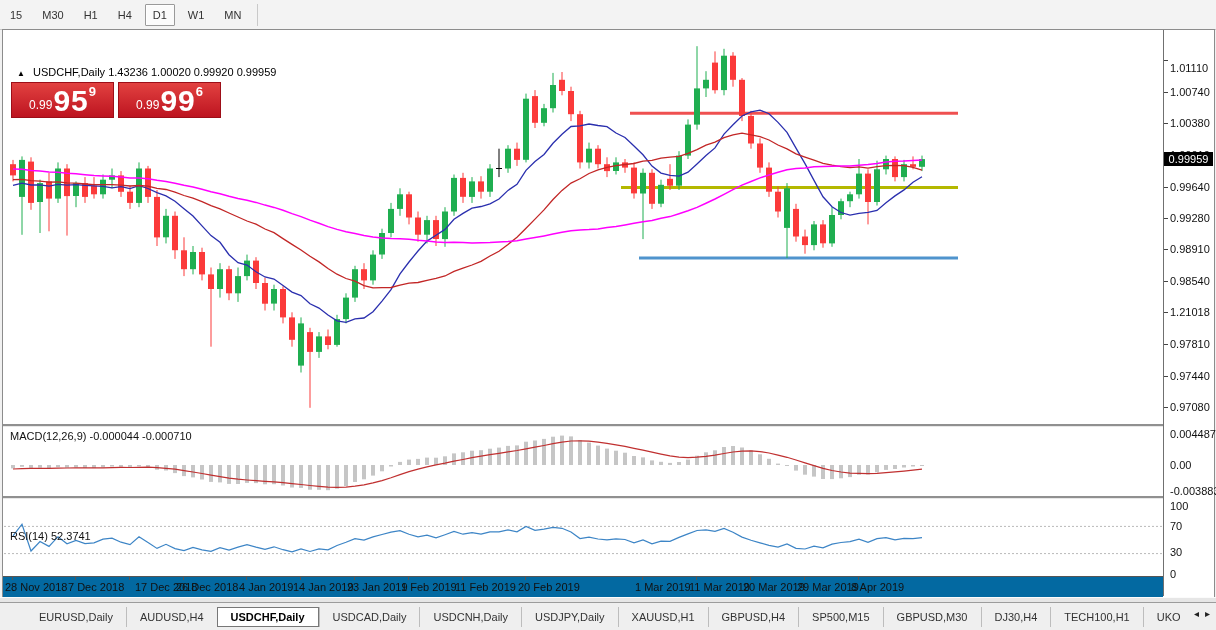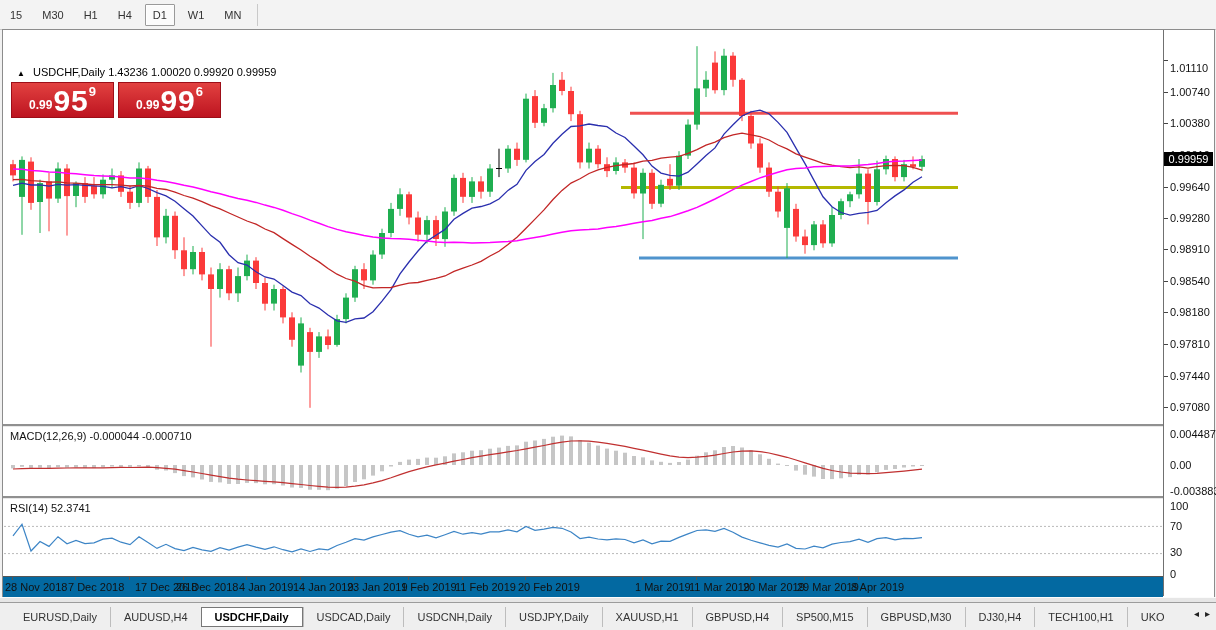--- a/index.html
+++ b/index.html
@@ -33,26 +33,26 @@
   .trow{display:flex;height:20px;}
   .tbtn{width:46px;background:linear-gradient(#e8453f,#cf2028);color:#fff;font-size:11px;text-align:center;line-height:20px;border:1px solid #a81016;box-sizing:border-box;cursor:pointer;}
   .spin{flex:1;display:flex;margin:0 3px;border:1px solid #9a9a9a;box-sizing:border-box;background:#fff;}
   .spbtn{width:20px;background:#f2f2f2;border:0;color:#4a6ea9;font-size:9px;line-height:18px;text-align:center;cursor:pointer;padding:0;}
   .spbtn.l{border-right:1px solid #c9c9c9;}
   .spbtn.r{border-left:1px solid #c9c9c9;}
   #vol{flex:1;border:0;font-size:13px;text-align:right;padding:0 6px;width:50px;font-family:"Liberation Sans",sans-serif;outline:none;}
   .prow{display:flex;margin-top:2px;}
   .pbox{width:103px;height:36px;background:linear-gradient(#e24140,#bd1420);border:1px solid #9d0e18;box-sizing:border-box;color:#fff;display:flex;align-items:flex-end;justify-content:center;padding-bottom:2px;cursor:pointer;}
   .pbox.buy{margin-left:4px;}
-  .pfx{font-size:12px;font-weight:bold;margin:0 1px 3px 0;}
+  .pfx{font-size:12px;font-weight:normal;margin:0 1px 3px 0;}
   .pbig{font-size:30px;font-weight:bold;line-height:28px;letter-spacing:1px;text-align:center;}
   .psup{font-size:13px;font-weight:bold;align-self:flex-start;margin-top:1px;}
   
   #splitter{position:absolute;left:0;top:597px;width:1216px;height:6px;background:#e6e6e6;border-top:1px solid #fbfbfb;border-bottom:1px solid #9c9c9c;box-sizing:border-box;}
-  #tabbar{position:absolute;left:0;top:603px;width:1216px;height:27px;background:#efefef;display:flex;align-items:center;padding-left:10px;box-sizing:border-box;}
+  #tabbar{position:absolute;left:0;top:603px;width:1216px;height:27px;background:#efefef;display:flex;align-items:center;padding-left:26px;box-sizing:border-box;}
   .tab{font-size:11px;color:#333;padding:4px 13px;border-left:1px solid #bdbdbd;white-space:nowrap;cursor:pointer;}
   .tab:first-child{border-left:none;}
   .tab.active{background:#fff;border:1px solid #777;font-weight:bold;color:#000;padding:3px 13px;}
   #tabscroll{position:absolute;right:3px;top:608px;font-size:10px;color:#222;}
   #tabscroll span{cursor:pointer;padding:0 3px;}
 </style>
 </head>
 <body>
 
 <div id="screen">
@@ -437,21 +437,21 @@
         <div class="plabel" style="top:119px">1.00010</div>
         <div class="ptick" style="top:157px"></div>
         <div class="plabel" style="top:151px">0.99640</div>
         <div class="ptick" style="top:188px"></div>
         <div class="plabel" style="top:182px">0.99280</div>
         <div class="ptick" style="top:219px"></div>
         <div class="plabel" style="top:213px">0.98910</div>
         <div class="ptick" style="top:251px"></div>
         <div class="plabel" style="top:245px">0.98540</div>
         <div class="ptick" style="top:282px"></div>
-        <div class="plabel" style="top:276px">0.98180</div>
+        <div class="plabel" style="top:276px">1.21018</div>
         <div class="ptick" style="top:314px"></div>
         <div class="plabel" style="top:308px">0.97810</div>
         <div class="ptick" style="top:346px"></div>
         <div class="plabel" style="top:340px">0.97440</div>
         <div class="ptick" style="top:377px"></div>
         <div class="plabel" style="top:371px">0.97080</div>
         <div id="curprice" style="top:122px">0.99959</div>
         <div class="plabel" style="top:398px">0.004487</div>
         <div class="plabel" style="top:429px">0.00</div>
         <div class="plabel" style="top:455px">-0.003883</div>
@@ -483,21 +483,21 @@
           <span class="psup">6</span>
         </div>
       </div>
     </div>
 
     <div class="indlabel" style="top:400px;">
       <b>MACD(12,26,9)</b>
       <b>-0.000044</b>
       <b>-0.000710</b>
     </div>
-    <div class="indlabel" style="top:472px;text-align:right;">
+    <div class="indlabel" style="top:500px;text-align:right;">
       <b>RSI(14)</b>
       <b>52.3741</b>
     </div>
   </div>
 
   <div id="splitter"></div>
 
   <div id="tabbar">
       <div class="tab">EURUSD,Daily</div>
       <div class="tab">AUDUSD,H4</div>

